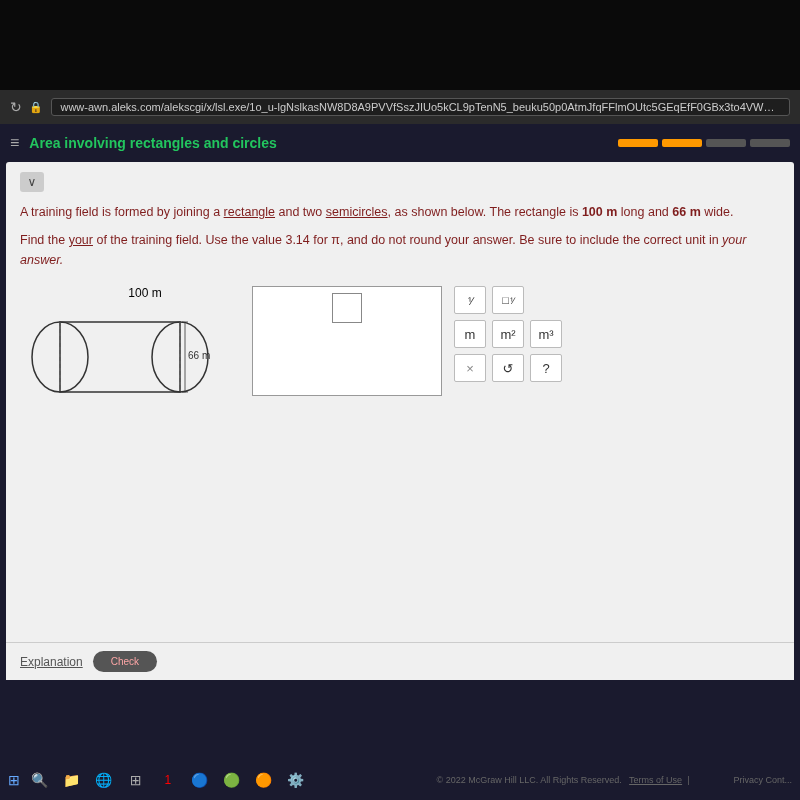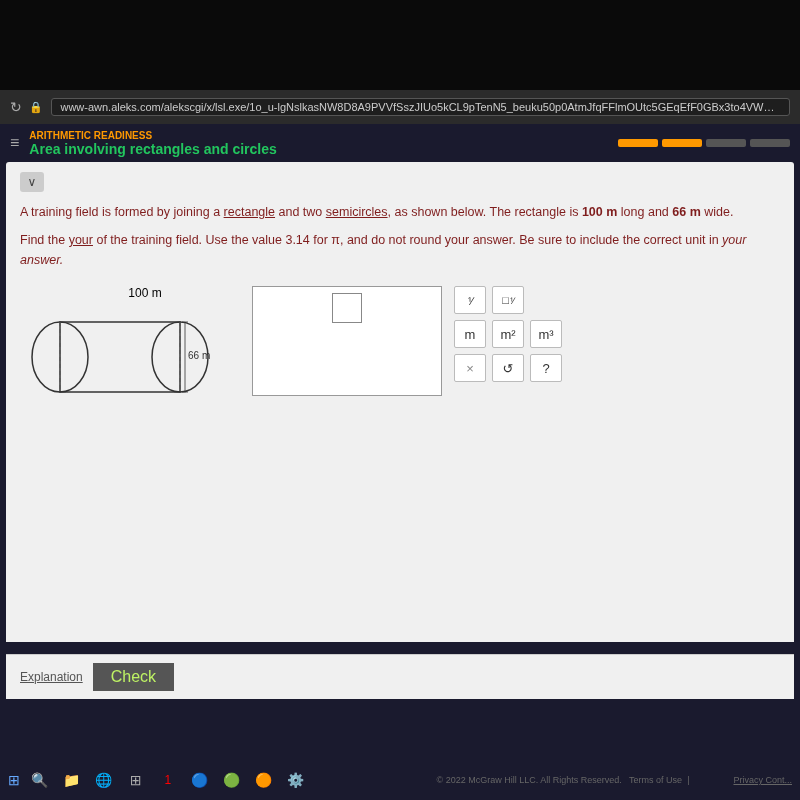--- a/index.html
+++ b/index.html
@@ -194,42 +194,42 @@
       border-radius: 2px;
       color: #333;
     }
     .symbol-btn.x-btn {
       color: #888;
     }
 
     
     .bottom-bar {
       background: #f0f0f0;
-      margin: 12px 6px;
+      margin: 0 6px;
       padding: 8px 14px;
       display: flex;
       gap: 10px;
       align-items: center;
       border-top: 1px solid #ccc;
     }
     .explanation-btn {
       background: transparent;
       border: none;
       color: #555;
       font-size: 12px;
       cursor: pointer;
       text-decoration: underline;
     }
     .check-btn {
       background: #555;
-      color: #bef264;
+      color: #fca5a5;
       border: none;
       padding: 5px 18px;
-      border-radius: 0;
-      font-size: 16px;
+      border-radius: 12px;
+      font-size: 10px;
       cursor: pointer;
     }
 
     
     .taskbar {
       position: absolute;
       bottom: 0;
       left: 0;
       width: 100%;
       height: 40px;
@@ -278,21 +278,20 @@
   <span class="browser-icon">↻</span>
   <span class="lock-icon">🔒</span>
   <div class="address-bar">www-awn.aleks.com/alekscgi/x/lsl.exe/1o_u-lgNslkasNW8D8A9PVVfSszJIUo5kCL9pTenN5_beuku50p0AtmJfqFFlmOUtc5GEqEfF0GBx3to4VWPOJjT064AOXecGfVP_9OugkIs73...</div>
 </div>
 
 <div class="main-content">
 
   <div class="aleks-navbar">
     <span class="hamburger">≡</span>
     <div class="nav-title-section">
-      <div class="nav-subtitle">ARITHMETIC READINESS</div>
       <div class="nav-main-title">Area involving rectangles and circles</div>
     </div>
     <div class="nav-progress-bars">
       <div class="progress-bar-item filled"></div>
       <div class="progress-bar-item filled"></div>
       <div class="progress-bar-item"></div>
       <div class="progress-bar-item"></div>
     </div>
   </div>
 
@@ -386,17 +385,17 @@
   <div class="taskbar-icon">🌐</div>
   <div class="taskbar-icon">⊞</div>
   <div class="taskbar-icon" style="color:red;font-size:12px;">1</div>
   <div class="taskbar-icon">🔵</div>
   <div class="taskbar-icon">🟢</div>
   <div class="taskbar-icon">🟠</div>
   <div class="taskbar-icon">⚙️</div>
   <div class="copyright-text">
     <span>© 2022 McGraw Hill LLC. All Rights Reserved.</span>
     &nbsp;
-    <span style="cursor:pointer;margin-top:44px;">Terms of Use</span>
+    <span style="text-decoration:underline;cursor:pointer;margin-top:44px;">Terms of Use</span>
     &nbsp;|&nbsp;
-    <span style="text-decoration:underline;cursor:pointer;padding-left:39px;">Privacy Cont...</span>
+    <span style="cursor:pointer;padding-left:39px;">Privacy Cont...</span>
   </div>
 </div>
 
 </body></html>

